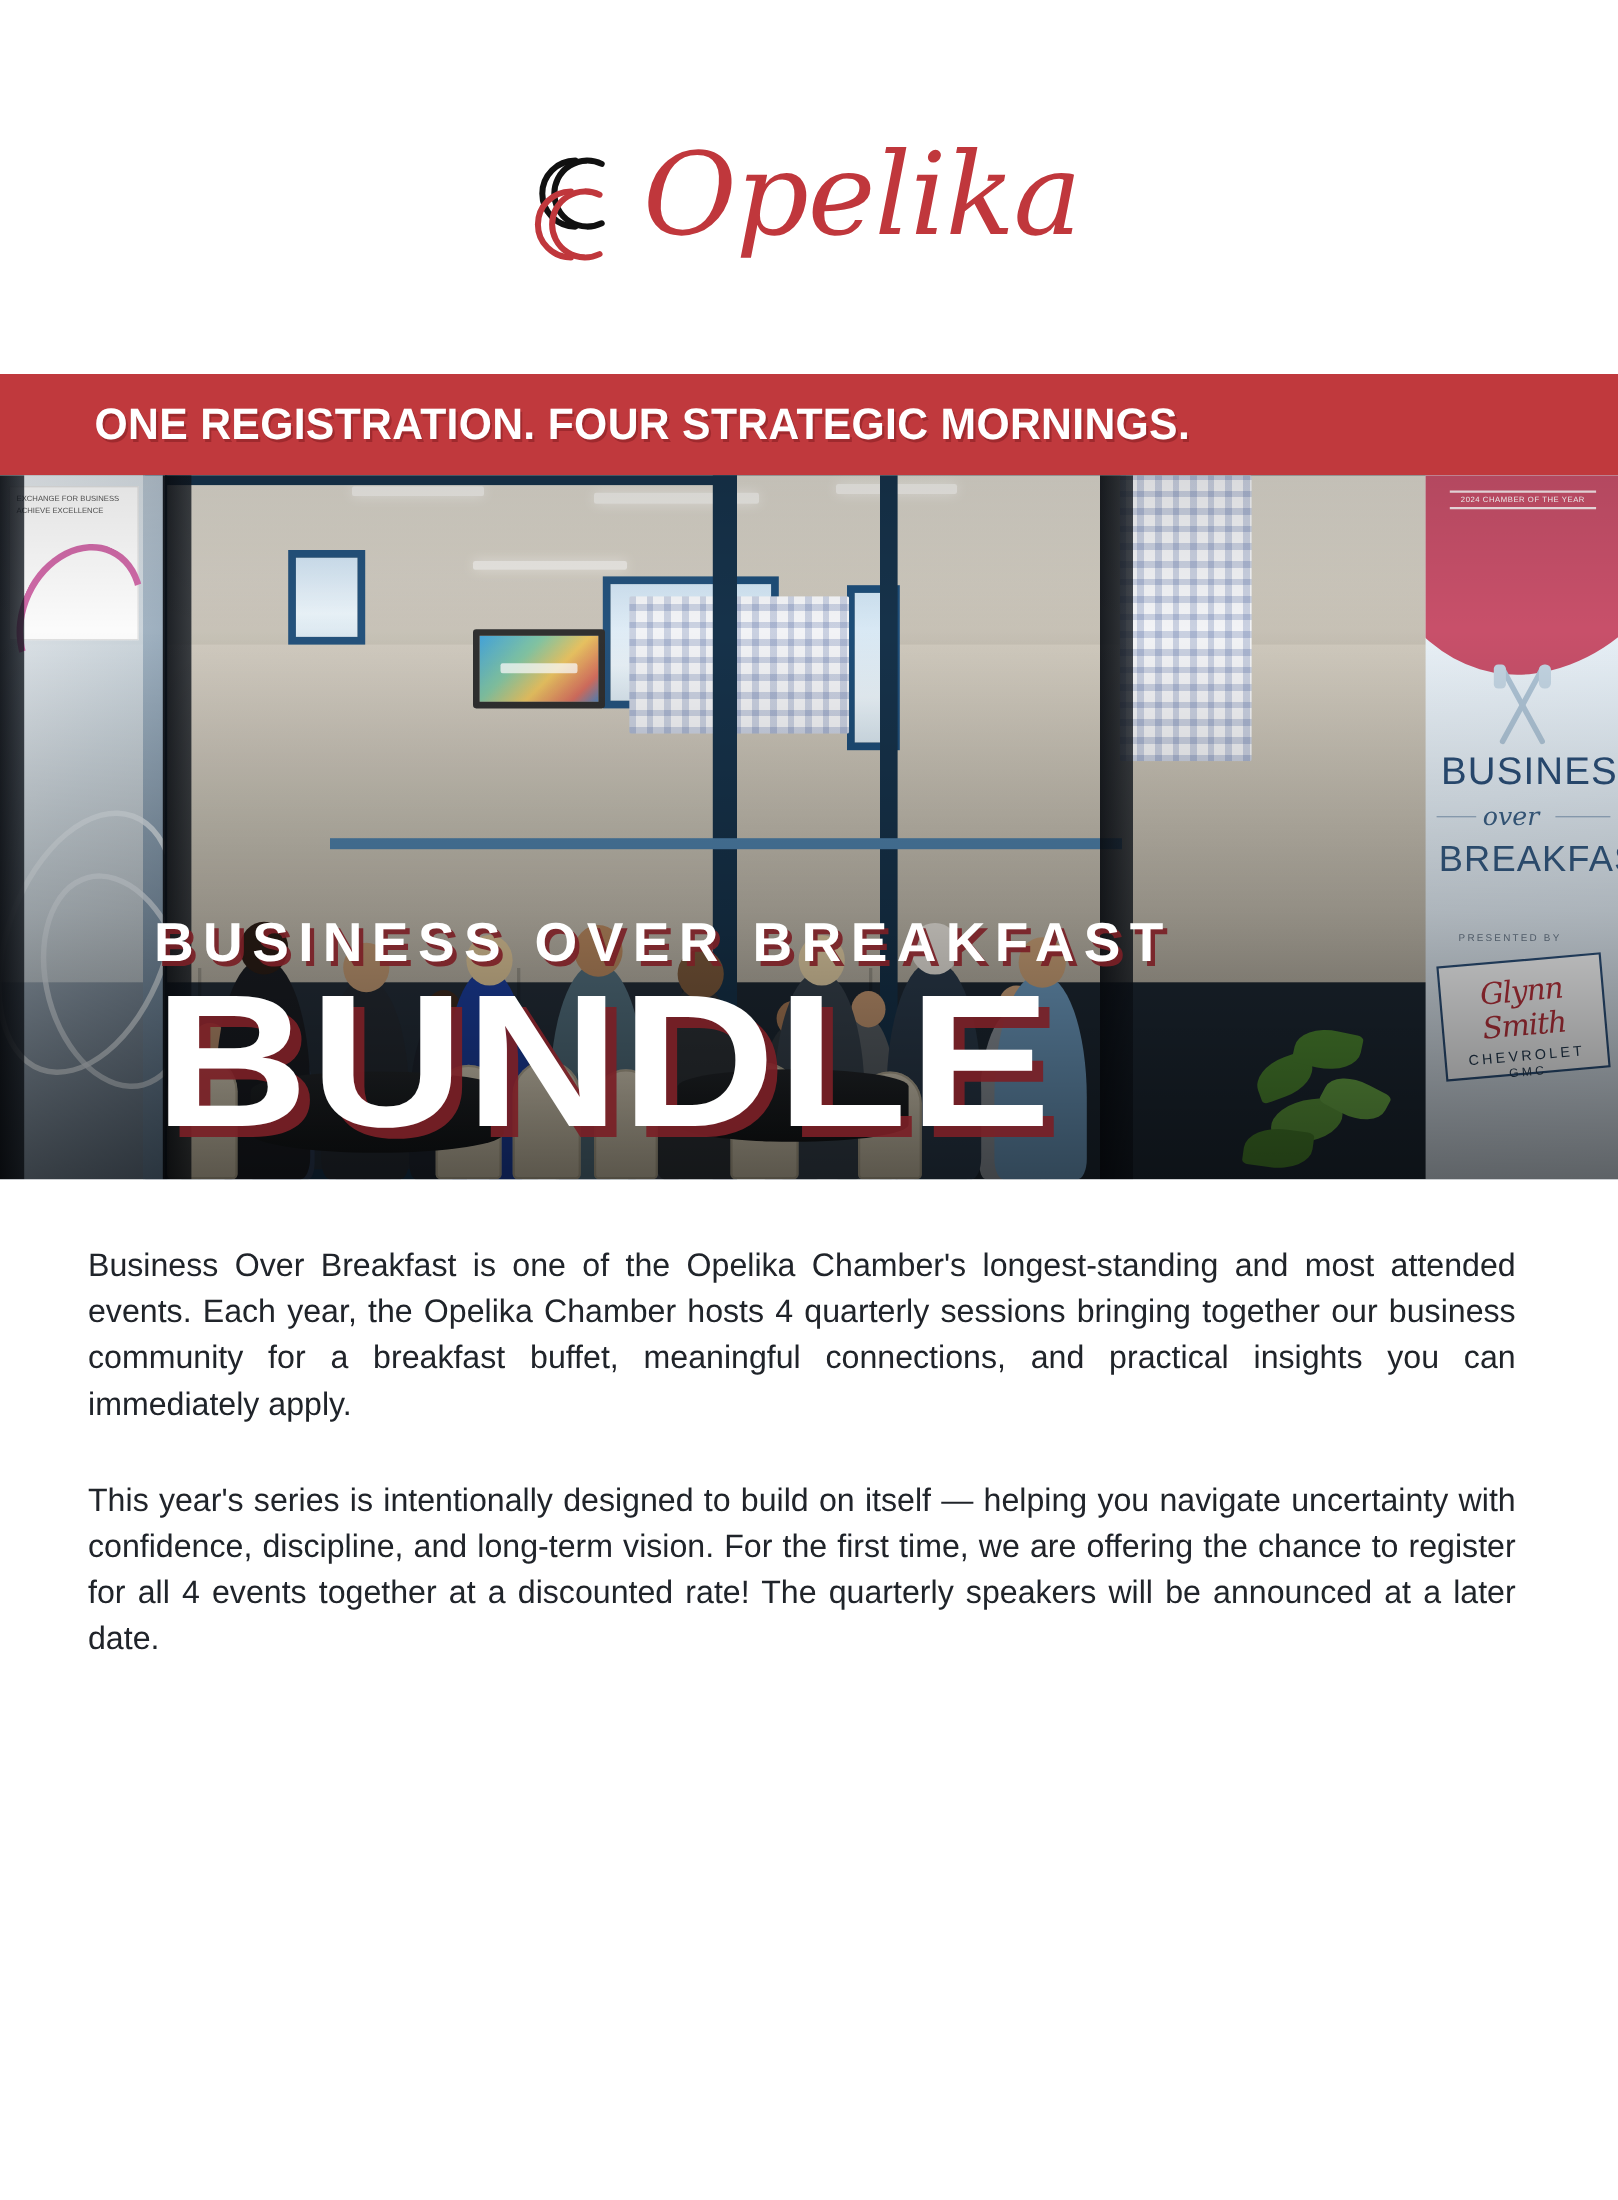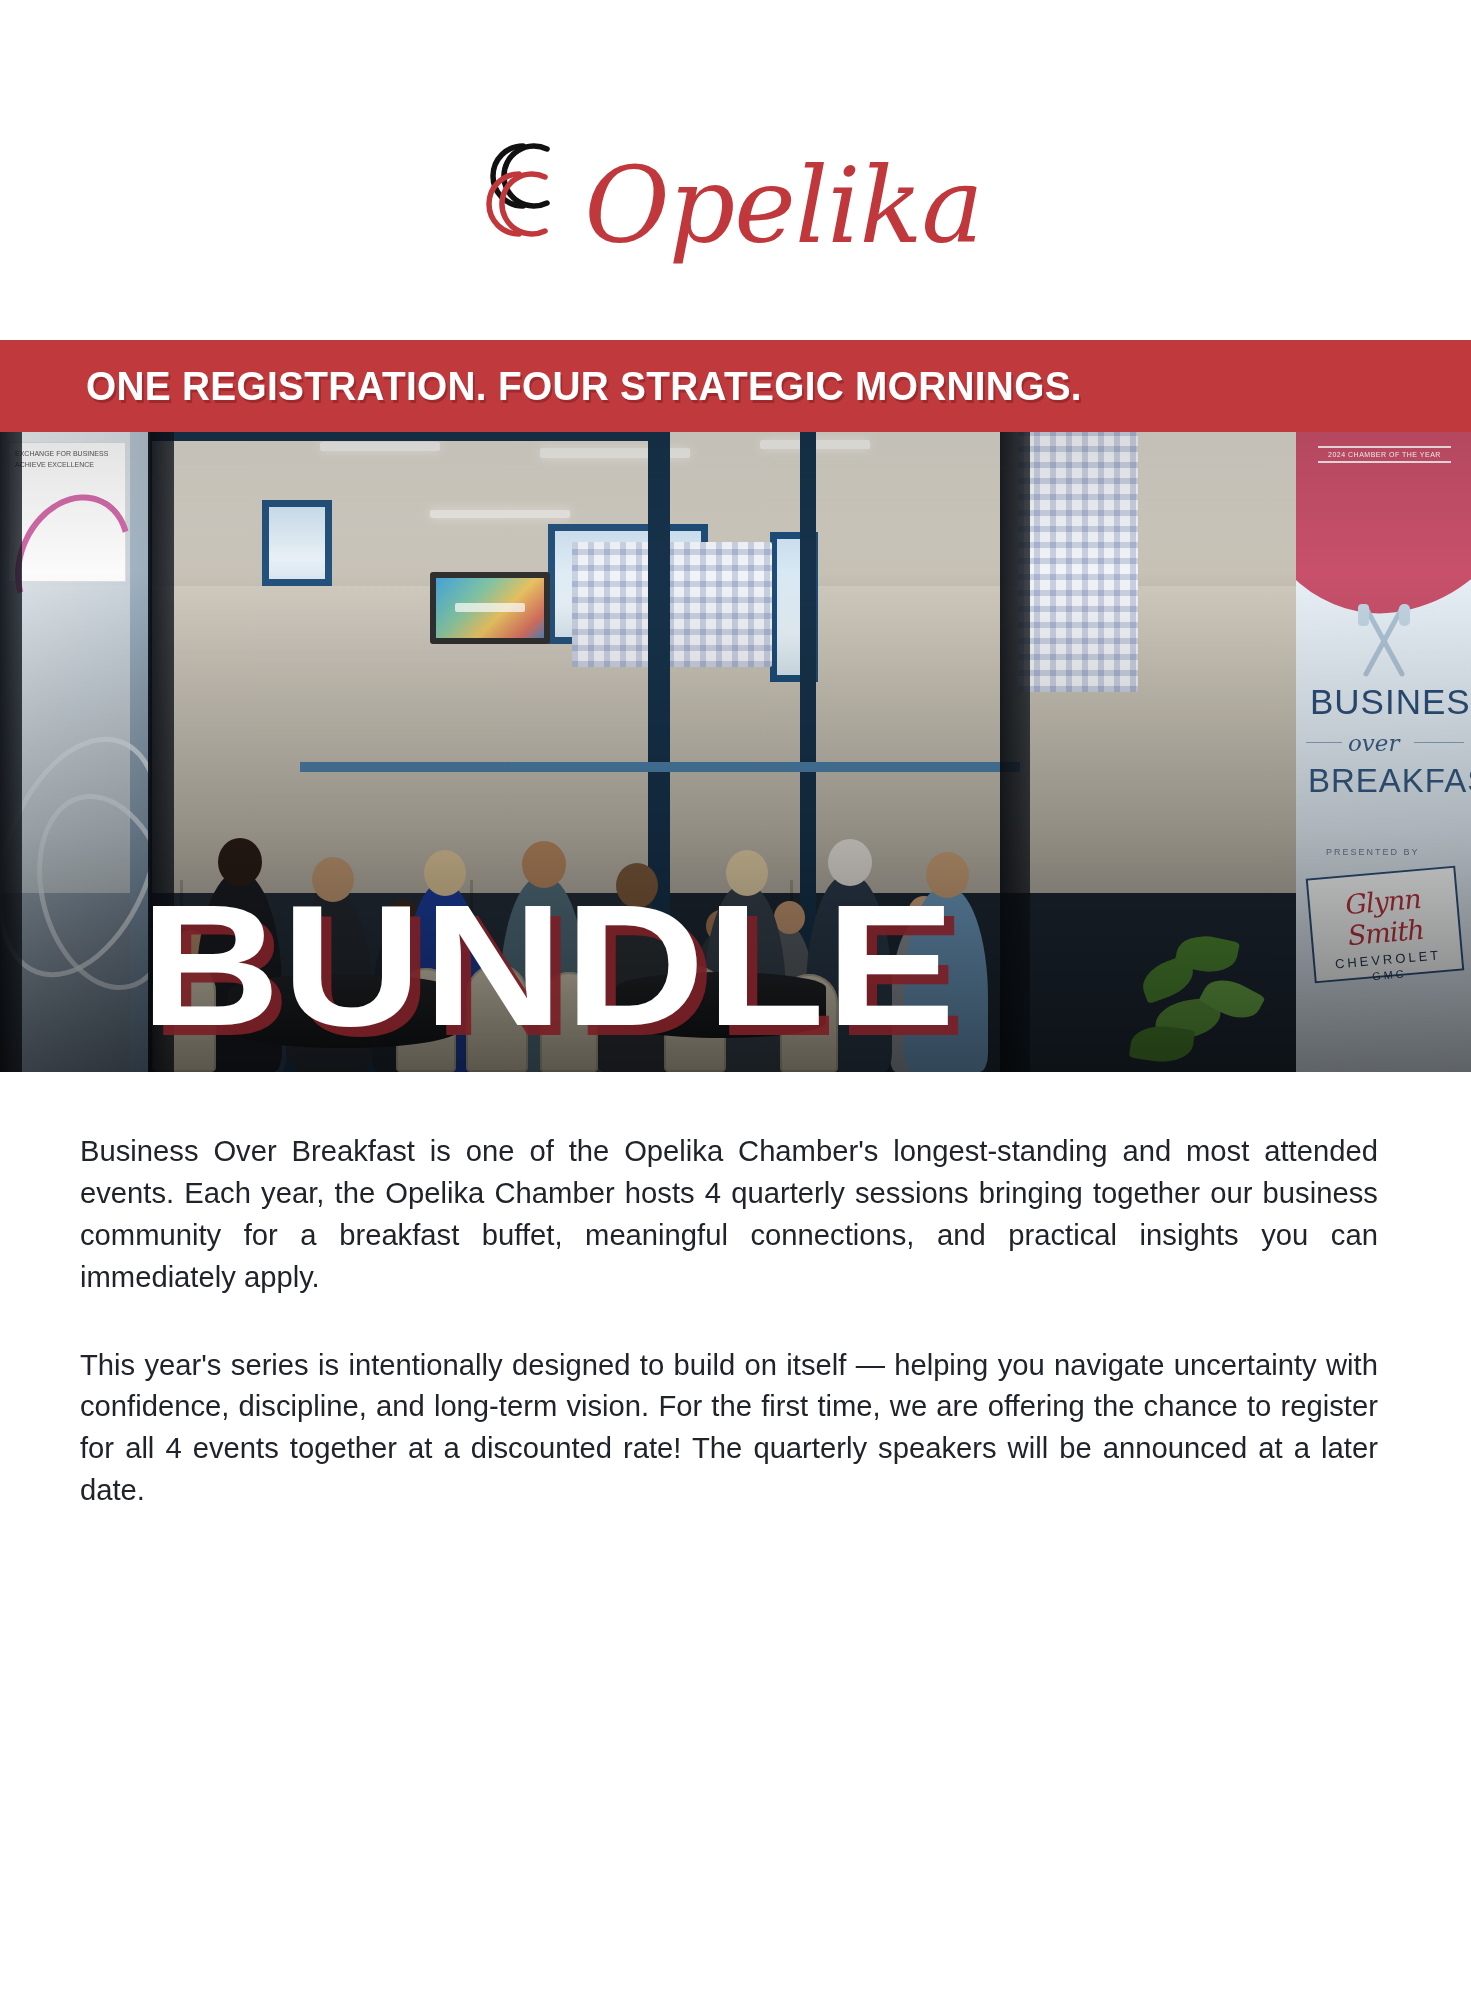--- a/index.html
+++ b/index.html
@@ -22,21 +22,21 @@
   
   .logo-header {
     height: 340px;
     display: flex;
     align-items: center;
     justify-content: center;
     background: #ffffff;
   }
   .logo-wrap {
     display: flex;
-    align-items: flex-end;
+    align-items: flex-start;
     gap: 0px;
     transform: translateX(-14px);
     margin-top: 40px;
   }
   .logo-mark {
     width: 132px;
     height: 132px;
     position: relative;
     flex: 0 0 auto;
   }
@@ -524,20 +524,21 @@
           <div class="sponsor-script">Glynn Smith</div>
           <div class="sponsor-chev">CHEVROLET</div>
           <div class="sponsor-gmc">GMC</div>
         </div>
       </div>
 
       <div class="vignette"></div>
     </div>
 
     <div class="hero-titles">
+      <div class="hero-kicker">BUSINESS OVER BREAKFAST</div>
       <div class="hero-bundle">BUNDLE</div>
     </div>
   </div>
 
   <div class="body-copy">
     <p>Business Over Breakfast is one of the Opelika Chamber's longest-standing and most attended events. Each year, the Opelika Chamber hosts 4 quarterly sessions bringing together our business community for a breakfast buffet, meaningful connections, and practical insights you can immediately apply.</p>
     <p>This year's series is intentionally designed to build on itself — helping you navigate uncertainty with confidence, discipline, and long-term vision. For the first time, we are offering the chance to register for all 4 events together at a discounted rate! The quarterly speakers will be announced at a later date.</p>
   </div>
 
 </div>

